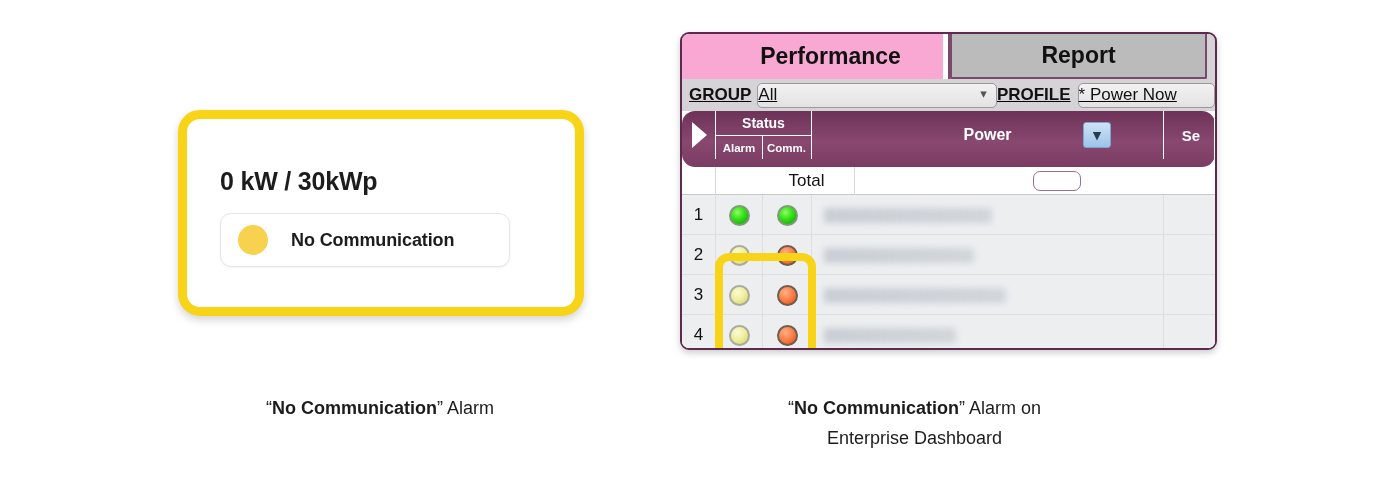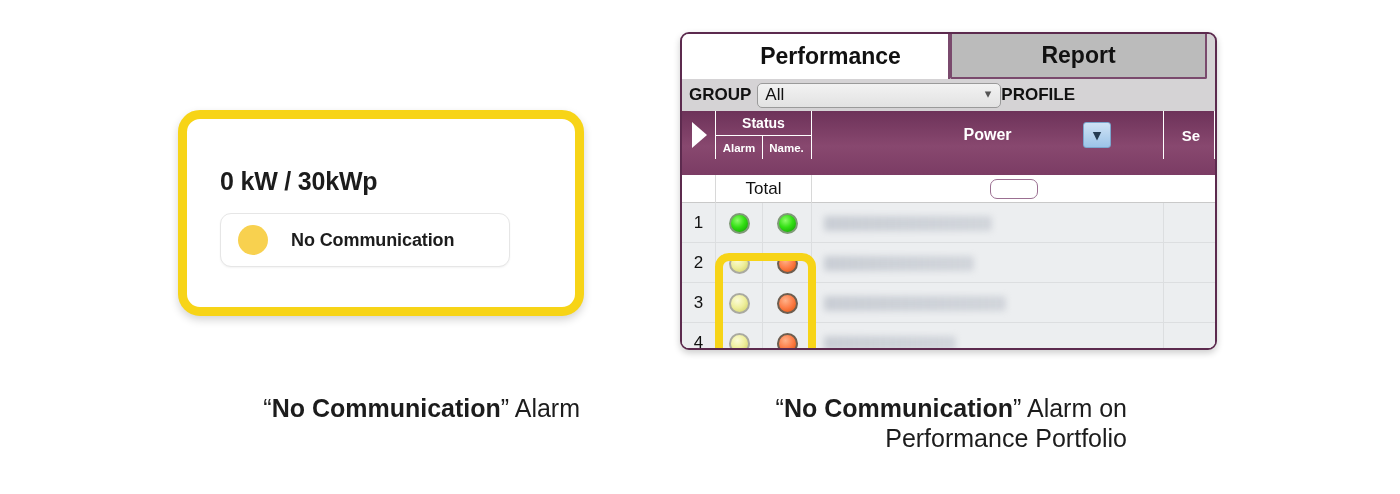--- a/index.html
+++ b/index.html
@@ -105,21 +105,21 @@
     align-items: center;
     justify-content: center;
     font-size: 23px;
     font-weight: bold;
     color: #111;
     box-sizing: border-box;
   }
   #tab-performance {
     left: 0;
     width: 297px;
-    background: #ffffff;
+    background: #f9a8d4;
   }
   #tab-report {
     left: 268px;
     right: 8px;
     background: #bbbbbb;
     border: 2px solid #7a4a6d;
     border-top: none;
     border-radius: 0 0 2px 2px;
   }
   #tab-divider {
@@ -135,40 +135,40 @@
 
   
   #filter-bar {
     position: relative;
     height: 32px;
     background: #d5d3d5;
     display: flex;
     align-items: center;
     padding-left: 7px;
     box-sizing: border-box;
+    text-decoration: underline;
   }
   .filter-label {
     font-size: 17px;
     font-weight: bold;
     color: #111;
     white-space: nowrap;
   }
   .filter-select {
     position: relative;
     height: 25px;
     margin-left: 6px;
     background: linear-gradient(#f2f2f2, #e2e2e2);
     border: 1px solid #9a9a9a;
     border-radius: 5px;
     box-sizing: border-box;
     display: flex;
     align-items: center;
     font-size: 17px;
     color: #111;
-    padding-left: 7px;
   }
   #group-select { width: 244px; }
   #profile-select { width: 140px; margin-left: 7px; }
   .select-chevron {
     position: absolute;
     right: 9px;
     top: 50%;
     transform: translateY(-60%);
     font-size: 13px;
     color: #555;
@@ -185,24 +185,25 @@
     box-sizing: border-box;
   }
   .c-idx    { width: 34px; flex: none; }
   .c-alarm  { width: 47px; flex: none; }
   .c-comm   { width: 49px; flex: none; }
   .c-name   { width: 352px; flex: none; }
   .c-sel    { flex: 1 1 auto; }
 
   
   #table-header {
-    height: 64px;
+    height: 56px;
     background: linear-gradient(#6d3259, #88486f 55%, #7b3c64);
     color: #fff;
     position: relative;
+    border-radius: 13px;
   }
   #table-header .cell {
     position: relative;
     box-sizing: border-box;
     border-right: 1.5px solid #ffffff;
     height: 48px;
   }
   #hdr-idx { display: flex; align-items: center; justify-content: center; }
   #hdr-idx .tri {
     width: 0; height: 0;
@@ -257,20 +258,21 @@
     font-size: 15px; font-weight: bold;
     border-right: none;
     padding-left: 4px;
   }
 
   
   #total-row {
     height: 28px;
     background: #ffffff;
     border-bottom: 1.5px solid #c9c9c9;
+    gap: 43px;
   }
   #total-row .cell {
     display: flex; align-items: center; justify-content: center;
     font-size: 17px; color: #111;
     border-right: 1.5px solid #d8d8d8;
     box-sizing: border-box;
     height: 28px;
   }
   #total-row .c-status-pair { width: 96px; flex: none; }
   #total-row .c-sel { border-right: none; }
@@ -336,22 +338,22 @@
     border: 8px solid #F7D417;
     border-radius: 14px;
     box-sizing: border-box;
     pointer-events: none;
     z-index: 5;
   }
 
   
   .caption {
     position: absolute;
-    text-align: right;
-    font-size: 25px;
+    text-align: center;
+    font-size: 18px;
     color: #1c1c1c;
     line-height: 30px;
   }
   .caption b { font-weight: bold; }
   #caption-left  { left: 180px; top: 393px; width: 400px; }
   #caption-right { left: 702px; top: 393px; width: 425px; }
 </style>
 </head>
 <body>
 
@@ -374,33 +376,36 @@
       <div class="tab" id="tab-report">Report</div>
     </div>
 
     <div id="filter-bar">
       <span class="filter-label">GROUP</span>
       <div class="filter-select" id="group-select">
         <span>All</span>
         <span class="select-chevron">▾</span>
       </div>
       <span class="filter-label" style="">PROFILE</span>
+      <div class="filter-select" id="profile-select">
+        <span>* Power Now</span>
+      </div>
     </div>
 
     <div id="portfolio-table">
 
       <div class="trow" id="table-header">
         <div class="cell c-idx" id="hdr-idx">
           <span class="tri"></span>
         </div>
         <div id="hdr-status">
           <div class="status-title">Status</div>
           <div class="sub-row">
             <div class="sub" id="hdr-alarm">Alarm</div>
-            <div class="sub" id="hdr-comm">Name.</div>
+            <div class="sub" id="hdr-comm">Comm.</div>
           </div>
         </div>
         <div class="cell c-name" id="hdr-name">
           <span>Power</span>
           <span id="name-sort-btn">▾</span>
         </div>
         <div class="cell c-sel" id="hdr-sel">Se</div>
       </div>
 
       <div class="trow" id="total-row">
@@ -471,14 +476,14 @@
   </div>
 
 </div>
 
 <div class="caption" id="caption-left">
   <span>“<b>No Communication</b>”<span> Alarm</span></span><br>
 </div>
 
 <div class="caption" id="caption-right">
   <span>“<b>No Communication</b>”<span> Alarm on</span></span><br>
-  <span>Performance Portfolio</span>
+  <span>Enterprise Dashboard</span>
 </div>
 
 </body></html>

